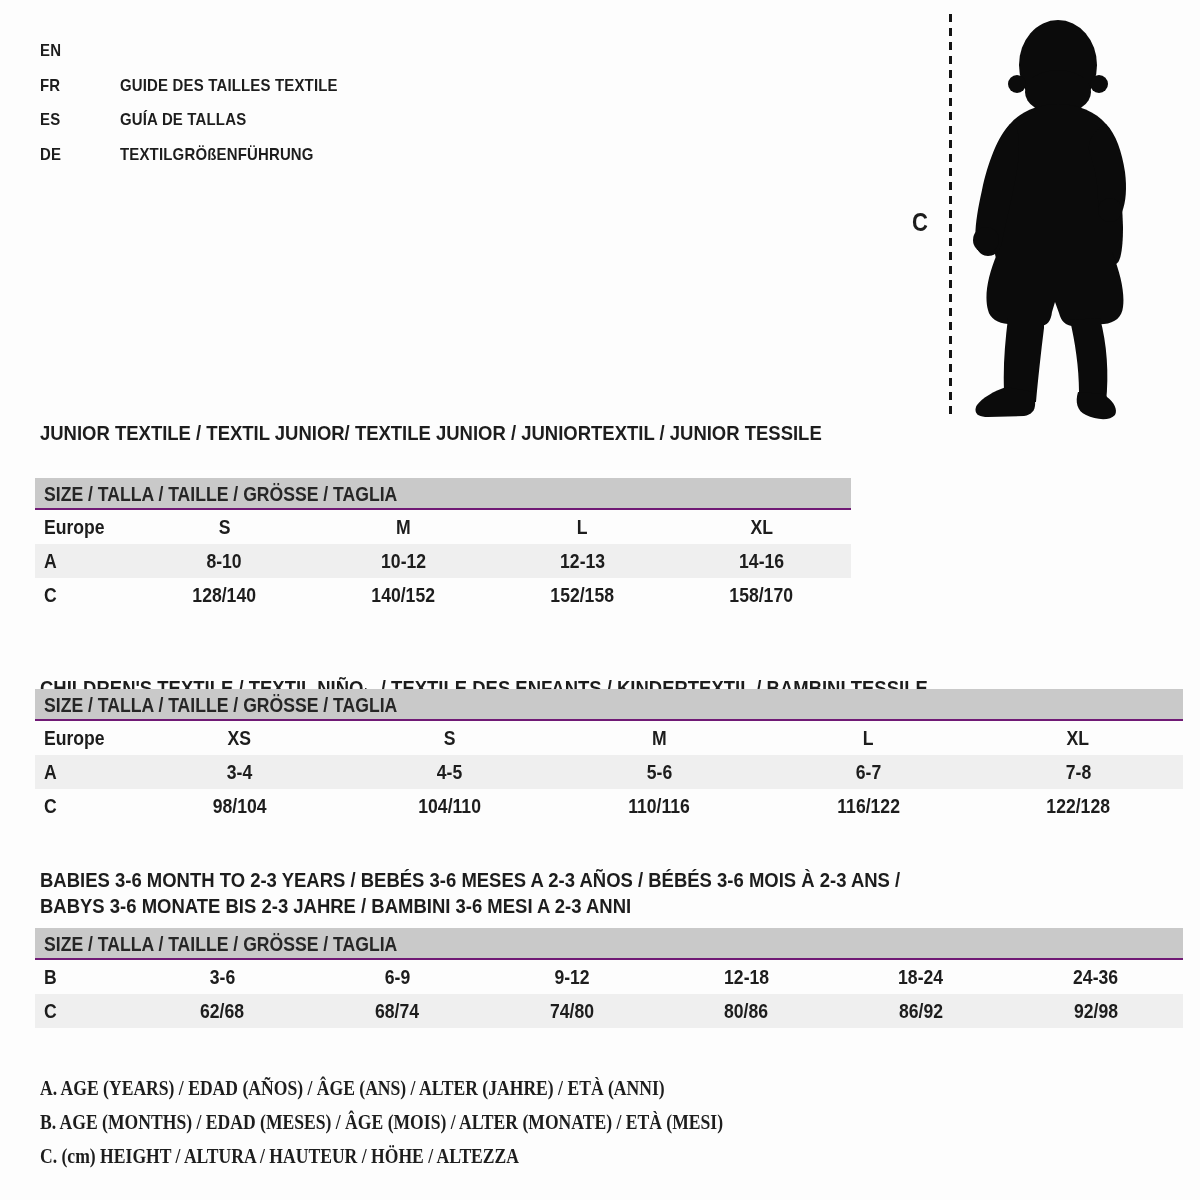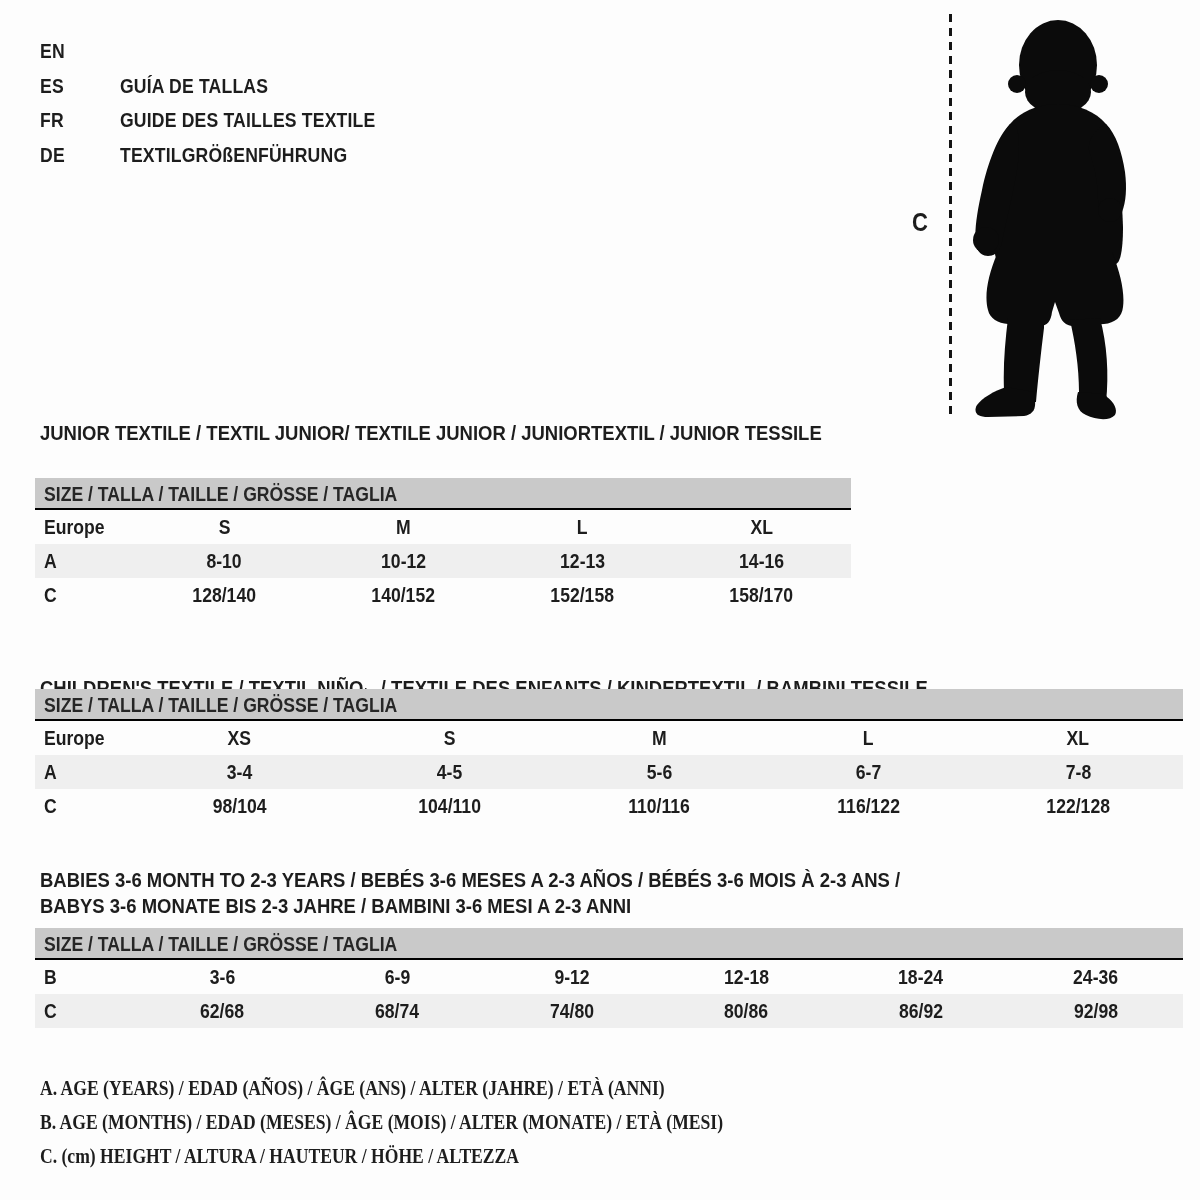--- a/index.html
+++ b/index.html
@@ -7,35 +7,35 @@
     position:relative;width:1200px;height:1200px;overflow:hidden;
     background:#fdfdfd;color:#1d1d1d;
     font-family:"Liberation Sans", sans-serif;font-weight:bold;
   }
   
   .cx{display:inline-block;transform:scaleX(0.88);transform-origin:0 50%;white-space:nowrap;}
   .cxc{display:inline-block;transform:scaleX(0.88);transform-origin:50% 50%;white-space:nowrap;}
 
   
   .lang-block{position:absolute;left:40px;top:34px;}
-  .lang-row{display:grid;grid-template-columns:80px auto;height:34.5px;line-height:34.5px;font-size:20px;letter-spacing:.2px;}
+  .lang-row{display:grid;grid-template-columns:80px auto;height:34.5px;line-height:34.5px;font-size:17px;letter-spacing:.2px;}
 
   
   .dash-line{position:absolute;left:949px;top:14px;width:3px;height:404px;
     background:repeating-linear-gradient(to bottom,#141414 0 8px,transparent 8px 14px);}
   .fig-label{position:absolute;left:898px;top:208px;width:44px;text-align:center;font-size:25px;}
   .sil{position:absolute;left:958px;top:12px;}
 
   
   .sec-title{position:absolute;left:40px;font-size:21px;line-height:26px;}
   .sub{font-size:14px;position:relative;top:4px;}
 
   
   .size-bar{position:absolute;left:35px;height:32px;line-height:32px;background:#c9c9c9;
-    border-bottom:2px solid #000000;padding-left:9px;font-size:20px;color:#262626;box-sizing:border-box;}
+    border-bottom:2px solid #701a75;padding-left:9px;font-size:20px;color:#262626;box-sizing:border-box;}
 
   
   table.size-table{position:absolute;border-collapse:collapse;table-layout:fixed;}
   table.size-table td{height:34px;padding:0;text-align:center;font-size:20px;vertical-align:middle;}
   table.size-table td.lbl{text-align:left;padding-left:9px;}
   tr.stripe td{background:#efefef;}
   col.col-label{width:100px;}
 
   
   .legend{position:absolute;left:40px;top:1071px;}
@@ -44,26 +44,26 @@
 </head>
 <body>
 
 <div class="canvas">
 
   <div class="lang-block">
     <div class="lang-row">
       <span><span class="cx">EN</span></span>
     </div>
     <div class="lang-row">
+      <span><span class="cx">FR</span></span>
+      <span><span class="cx">GUIDE DES TAILLES TEXTILE</span></span>
+    </div>
+    <div class="lang-row">
       <span><span class="cx">ES</span></span>
       <span><span class="cx">GUÍA DE TALLAS</span></span>
-    </div>
-    <div class="lang-row">
-      <span><span class="cx">FR</span></span>
-      <span><span class="cx">GUIDE DES TAILLES TEXTILE</span></span>
     </div>
     <div class="lang-row">
       <span><span class="cx">DE</span></span>
       <span><span class="cx">TEXTILGRÖßENFÜHRUNG</span></span>
     </div>
   </div>
 
   <span class="fig-label"><span class="cxc">C</span></span>
   <div class="dash-line"></div>
   <svg class="sil" width="180" height="410" viewBox="0 0 180 410" aria-hidden="true">

